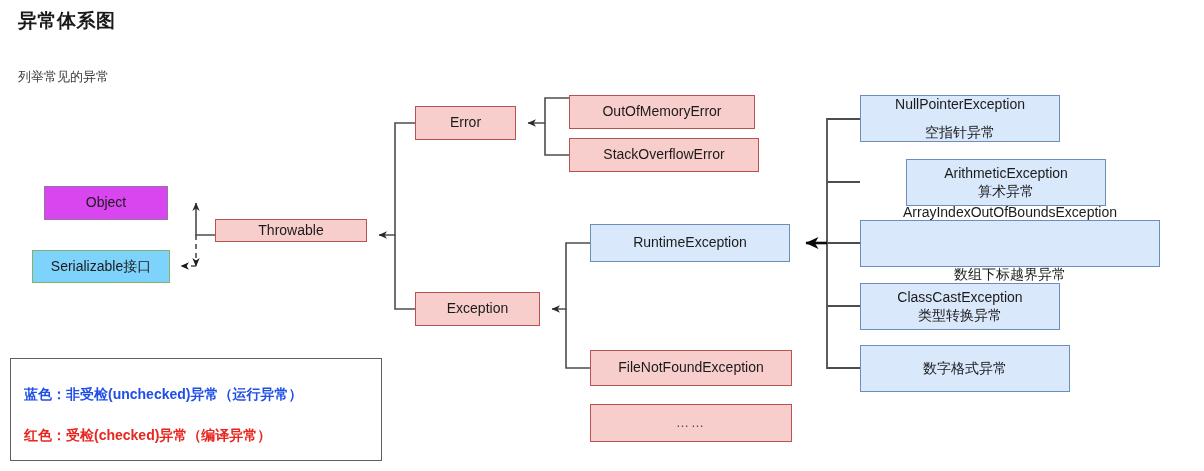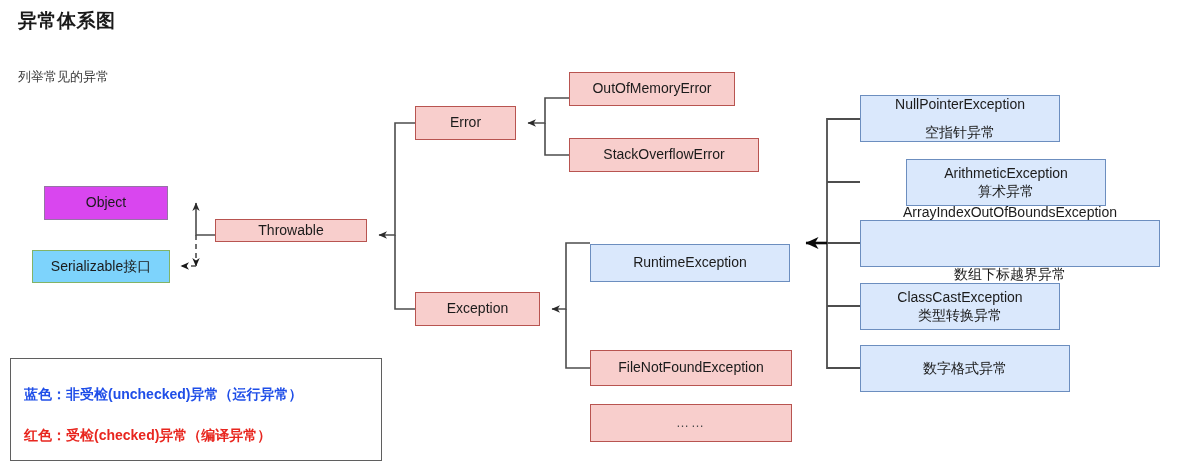--- a/index.html
+++ b/index.html
@@ -152,29 +152,29 @@
 </div>
 
 <div class="node red" style="left:415px; top:106px; width:101px; height:34px;">
   <span>Error</span>
 </div>
 
 <div class="node red" style="left:415px; top:292px; width:125px; height:34px;">
   <span>Exception</span>
 </div>
 
-<div class="node red" style="left:569px; top:72px; width:166px; height:34px;">
+<div class="node red" style="left:569px; top:95px; width:186px; height:34px;">
   <span>OutOfMemoryError</span>
 </div>
 
 <div class="node red" style="left:569px; top:138px; width:190px; height:34px;">
   <span>StackOverflowError</span>
 </div>
 
-<div class="node blue" style="left:590px; top:224px; width:200px; height:38px;margin-top:20px;">
+<div class="node blue" style="left:590px; top:224px; width:200px; height:38px;">
   <span>RuntimeException</span>
 </div>
 
 <div class="node red" style="left:590px; top:350px; width:202px; height:36px;">
   <span>FileNotFoundException</span>
 </div>
 
 <div class="node red" style="left:590px; top:404px; width:202px; height:38px;">
   <span class="dots">……</span>
 </div>

